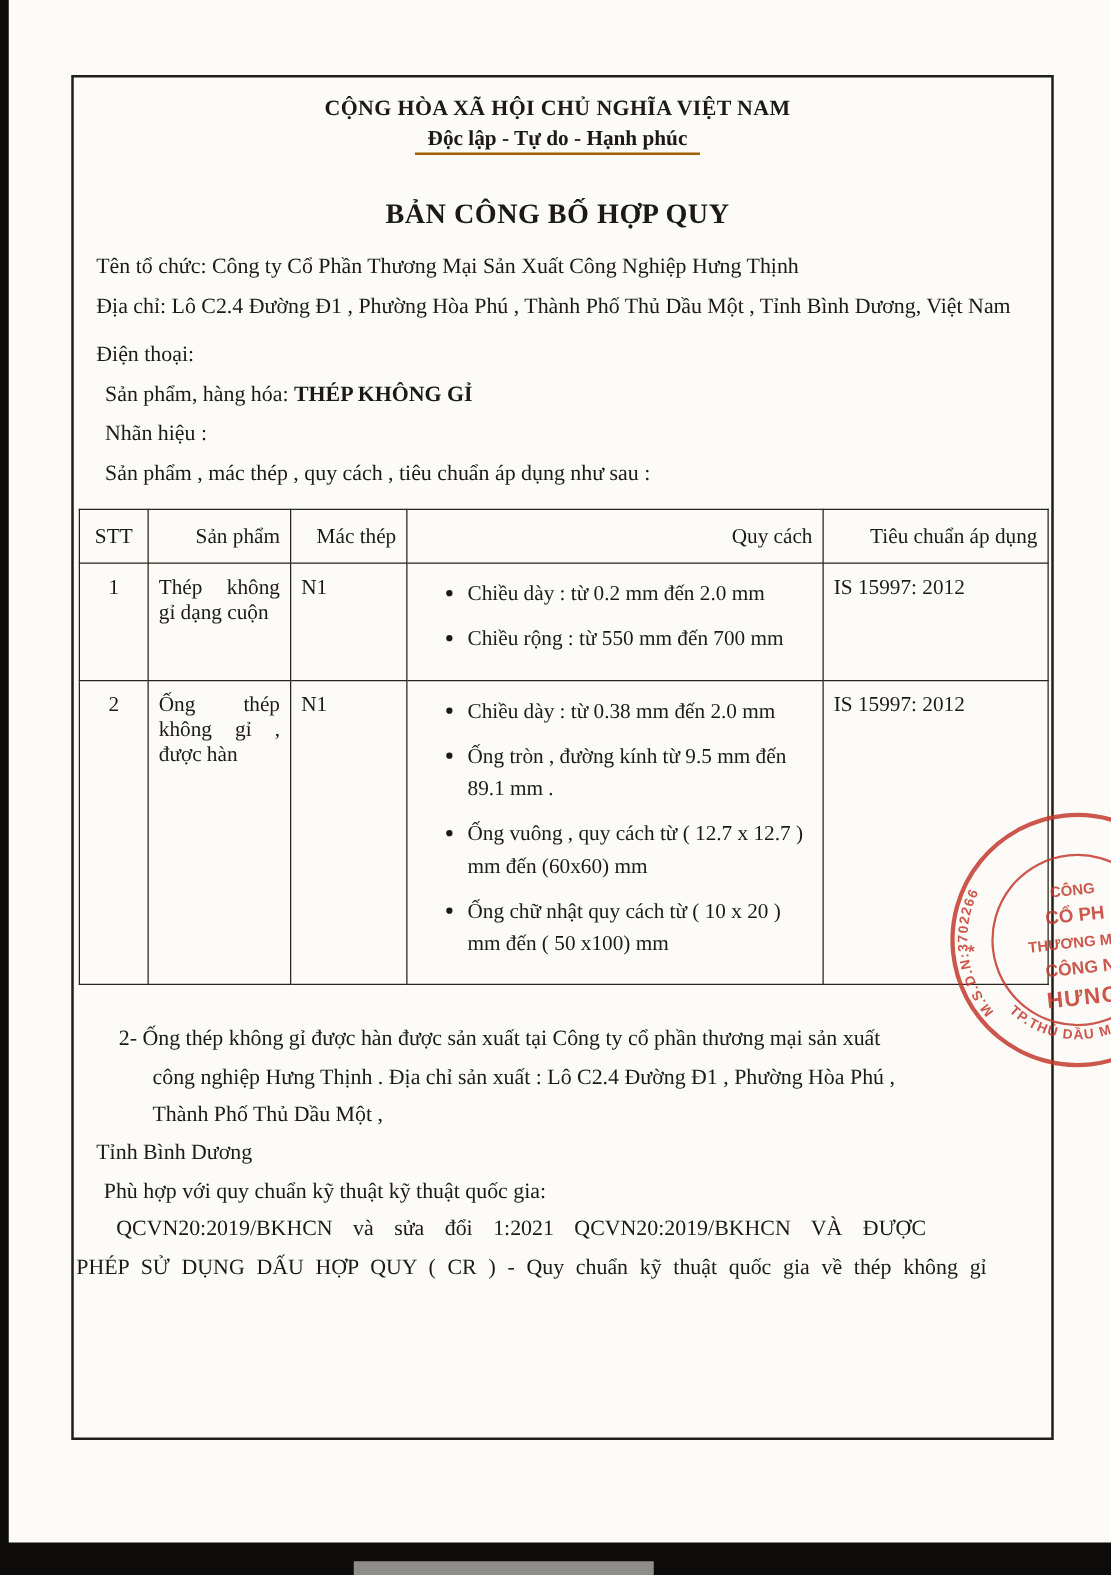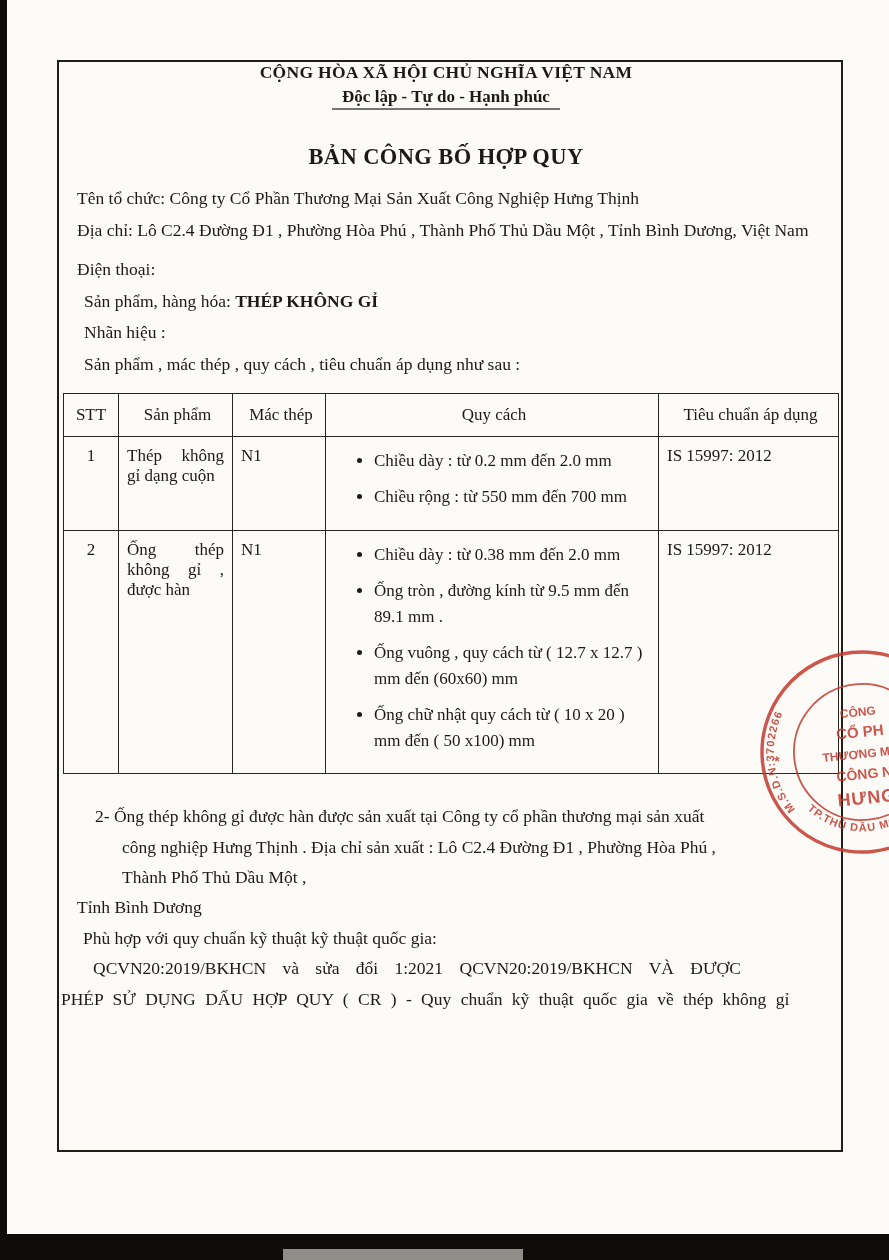--- a/index.html
+++ b/index.html
@@ -4,36 +4,36 @@
 <style>
   html,body{margin:0;padding:0;background:#fcfbf7;}
   .page{position:relative;width:889px;height:1260px;background:#fcfbf7;overflow:hidden;
         font-family:"Liberation Serif",serif;color:#1d1a15;}
   
   .edge-left{position:absolute;left:0;top:0;width:7px;height:1260px;background:#0d0c0a;}
   .edge-bottom{position:absolute;left:0;bottom:0;width:889px;height:26px;background:#0d0c0a;}
   .edge-bottom-gap{position:absolute;left:283px;bottom:0;width:240px;height:11px;background:#8f8d88;}
   
   .frame{position:absolute;left:57px;top:60px;width:782px;height:1088px;border:2px solid #211d17;box-sizing:content-box;}
-  .content{padding:0 26px 0 18px;}
+  .content{padding:14px 26px 0 18px;}
   .center{text-align:center;}
   .nat1{font-size:17.5px;font-weight:bold;letter-spacing:.3px;}
-  .motto{display:inline-block;font-size:17px;font-weight:bold;border-bottom:2px solid #737373;padding:0 10px 1px;margin-top:4px;}
+  .motto{display:inline-block;font-size:17px;font-weight:bold;border-bottom:2px solid #a16207;padding:0 10px 1px;margin-top:4px;}
   .doc-title{font-size:22.5px;font-weight:bold;text-align:center;margin:34px 0 0;letter-spacing:.4px;}
   .doc-no{text-align:center;font-size:17.5px;margin-top:9px;}
   .info{font-size:17.5px;line-height:1.52;margin:0 0 5px;}
   .first-info{margin-top:15px;}
   .sp-top{margin-top:13px;font-family:Liberation Serif, serif;}
   .indent-sm{margin-left:7px;}
   .info strong{font-weight:bold;}
   
   table.spec{border-collapse:collapse;margin-top:15px;margin-left:-14px;width:775px;table-layout:fixed;
              font-size:17px;}
   table.spec th,table.spec td{border:1.5px solid #29241d;padding:9px 8px;}
-  table.spec th{font-weight:normal;text-align:center;padding-left:12px;height:24px;vertical-align:middle;}
+  table.spec th{font-weight:normal;text-align:right;padding-left:12px;height:24px;vertical-align:middle;}
   table.spec th.c{text-align:center;padding-left:8px;}
   table.spec td{vertical-align:top;}
   td.stt{text-align:center;}
   td.sp{text-align:justify;padding:9px 11px;}
   td.mac{padding-left:28px;}
   td.qc ul{margin:2px 0 0;padding:0 6px 0 40px;list-style:disc;}
   td.qc li{margin-bottom:11px;line-height:1.5;}
   td.tc{padding-left:12px;}
   
   .notes{margin-top:27px;font-size:17.5px;line-height:1.74;}

